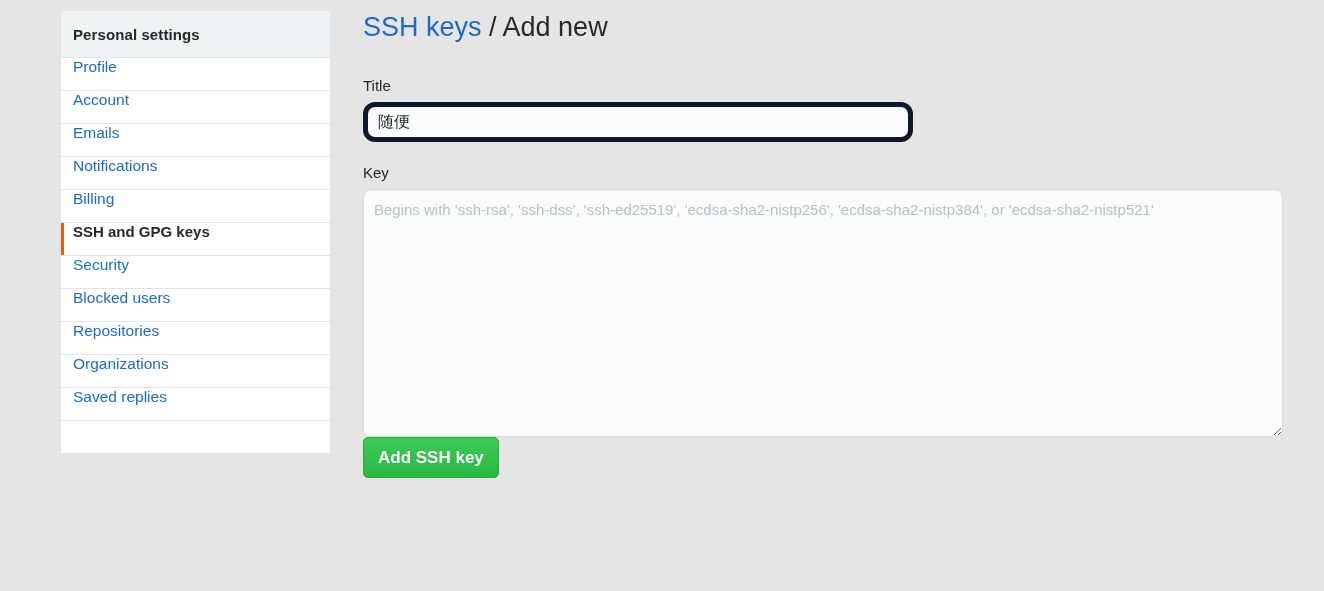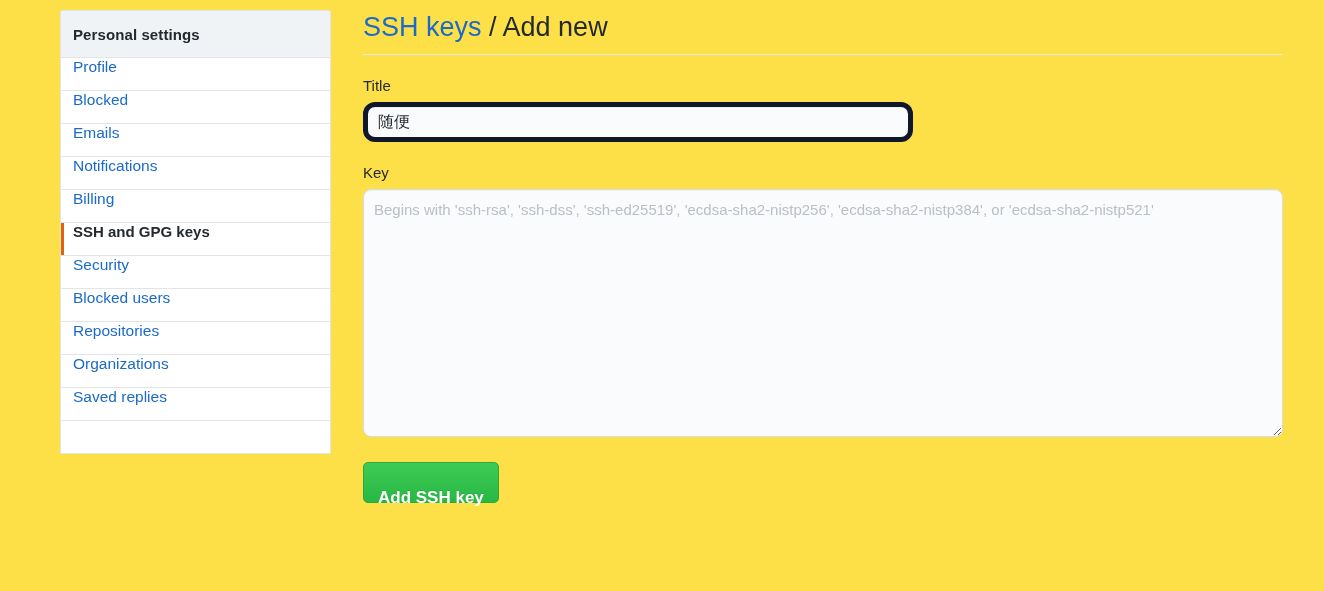--- a/index.html
+++ b/index.html
@@ -11,21 +11,21 @@
     background: #ffffff;
     font-family: "Liberation Sans", "DejaVu Sans", sans-serif;
     -webkit-font-smoothing: antialiased;
   }
 
   #page {
     position: relative;
     width: 1324px;
     height: 591px;
     overflow: hidden;
-    background: #fde047;
+    background: #e5e5e5;
   }
 
   
   #sidebar {
     position: absolute;
     left: 60px;
     top: 10px;
     width: 271px;
     border: 1px solid #e1e4e8;
     border-bottom: none;
@@ -144,23 +144,22 @@
     outline: none;
     resize: both;
     line-height: 20px;
     box-shadow: inset 0 1px 1px rgba(27,31,35,.05);
     overflow: hidden;
     white-space: nowrap;
   }
   #key-textarea::placeholder { color: #b9bfc6; opacity: 1; }
 
   #submit-button {
-    margin-top: 25px;
     display: inline-block;
-    padding: 15px 14px;
+    padding: 0 14px;
     height: 41px;
     line-height: 39px;
     font-size: 17px;
     font-weight: bold;
     font-family: "Liberation Sans", "DejaVu Sans", sans-serif;
     color: #ffffff;
     background-color: #34c24c;
     background-image: linear-gradient(#3ecb55, #28b844);
     border: 1px solid #2aa93c;
     border-radius: 5px;
@@ -173,21 +172,21 @@
 
 <div id="page">
 
   <nav id="sidebar">
     <div class="sidebar-header">Personal settings</div>
 
     <a class="sidebar-item">
       <span>Profile</span>
     </a>
     <a class="sidebar-item">
-      <span>Blocked</span>
+      <span>Account</span>
     </a>
     <a class="sidebar-item">
       <span>Emails</span>
     </a>
     <a class="sidebar-item">
       <span>Notifications</span>
     </a>
     <a class="sidebar-item">
       <span>Billing</span>
     </a>

